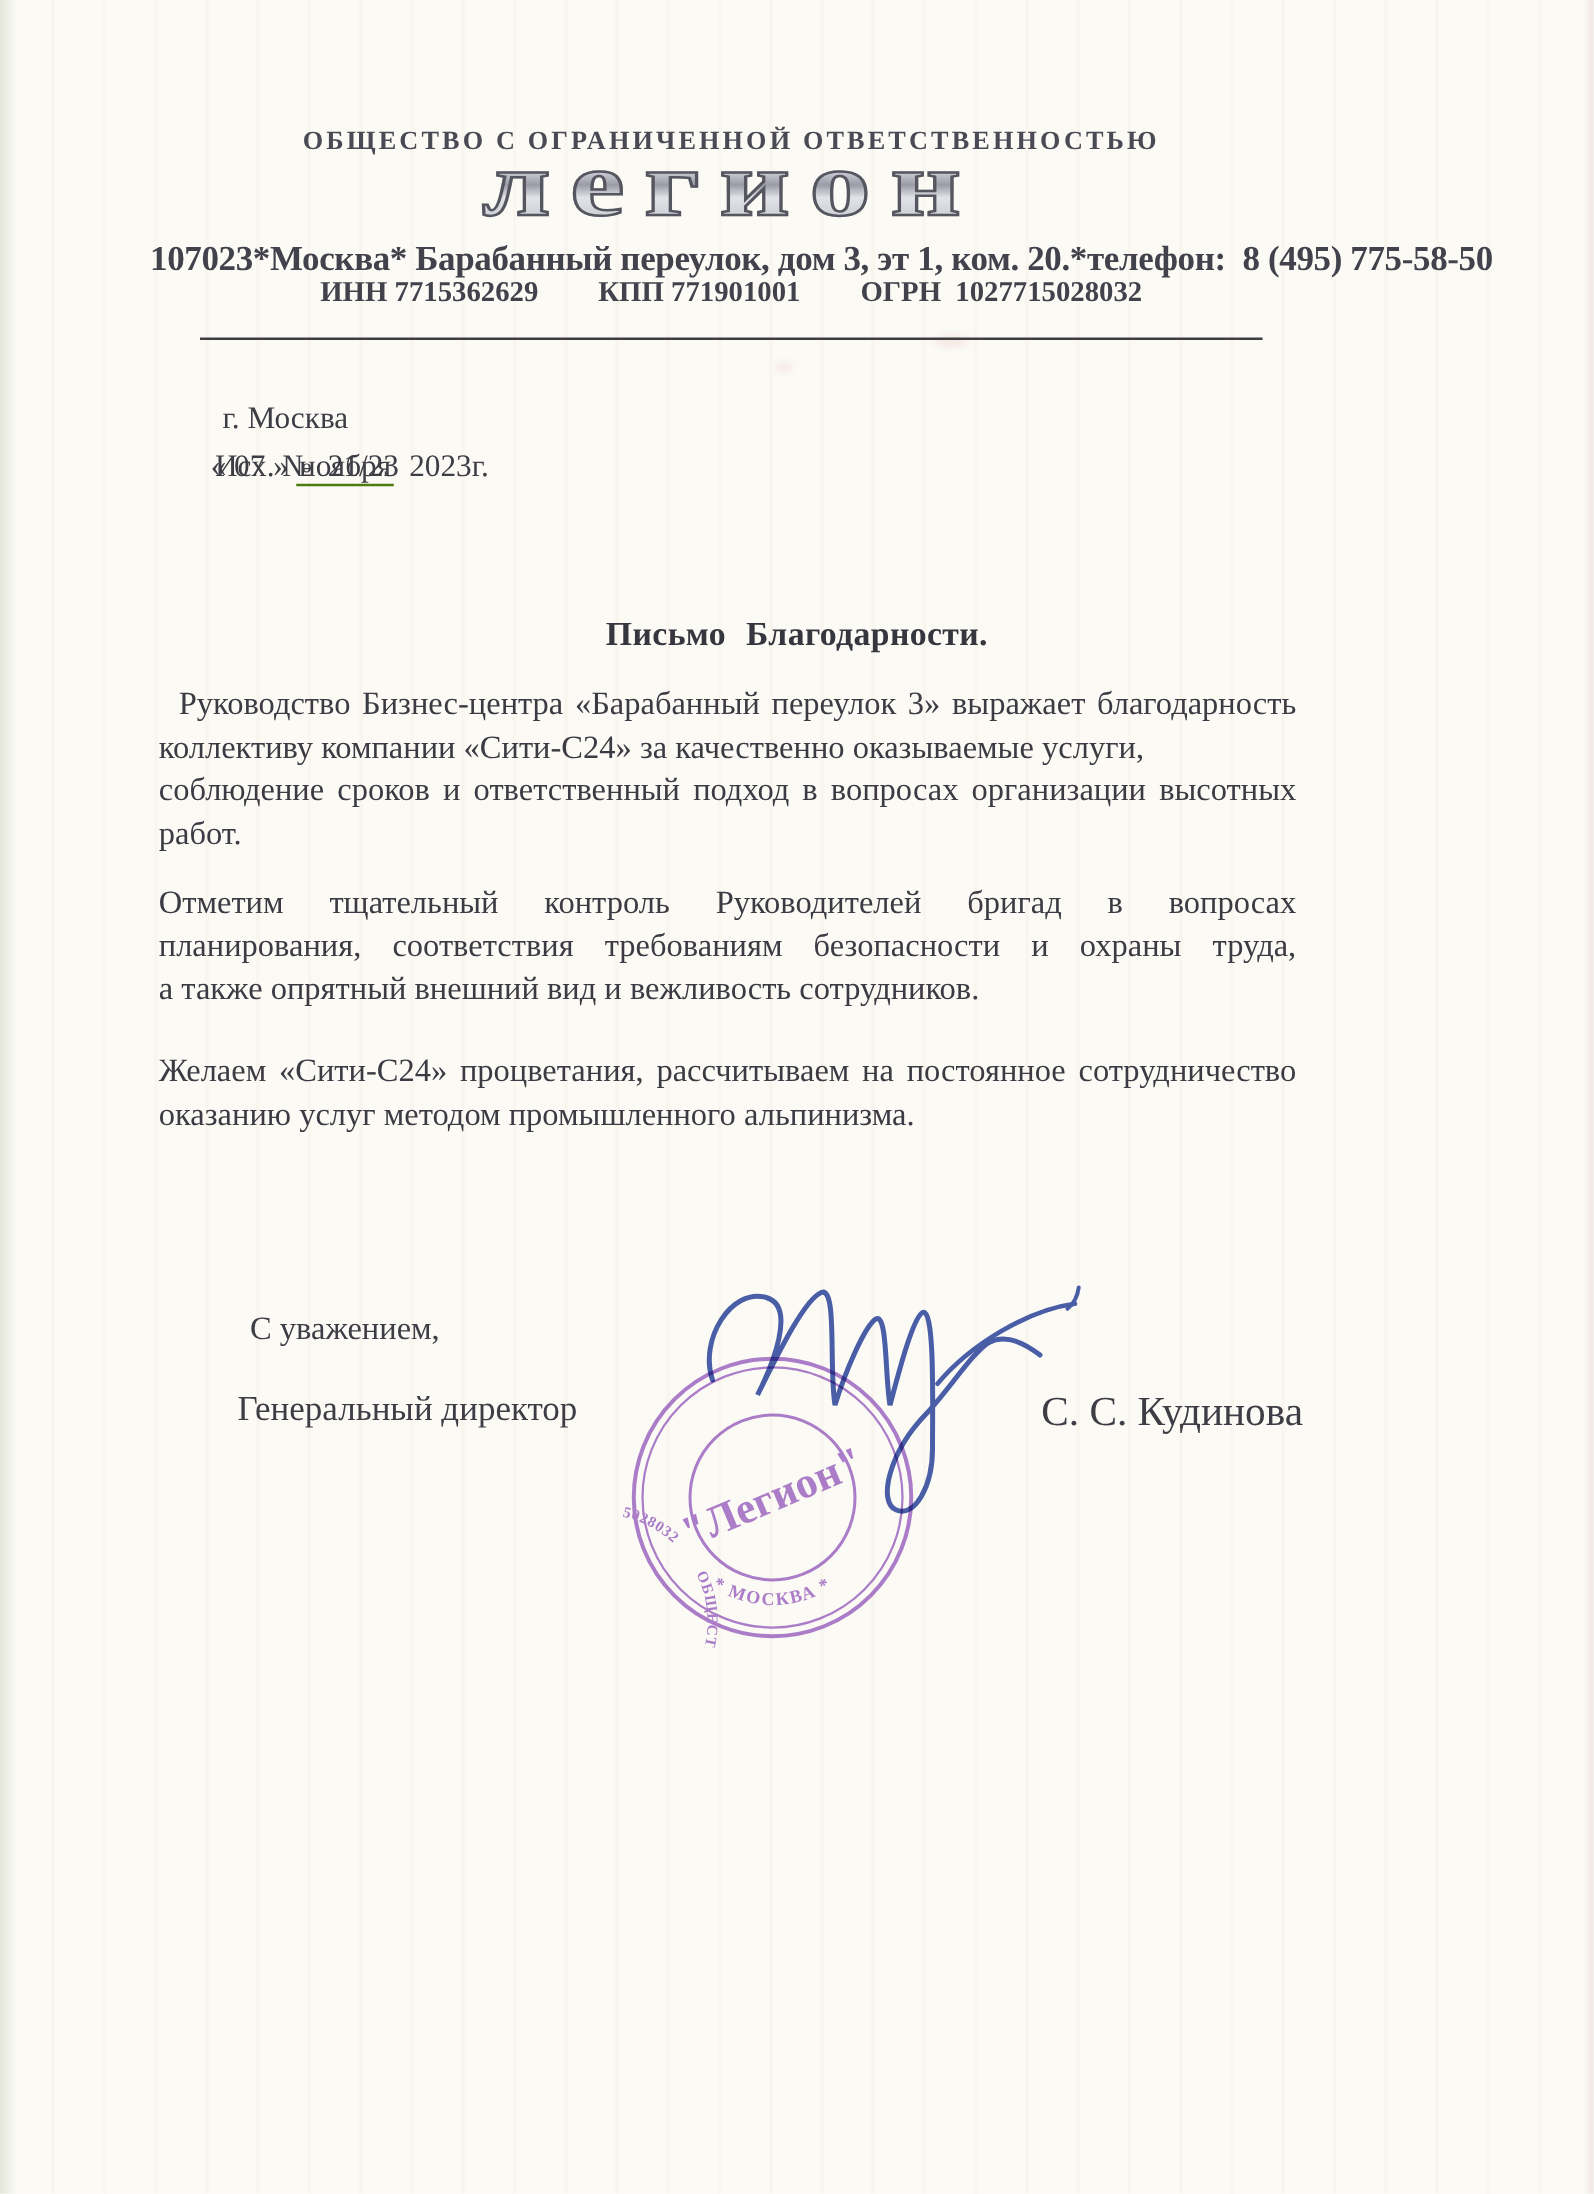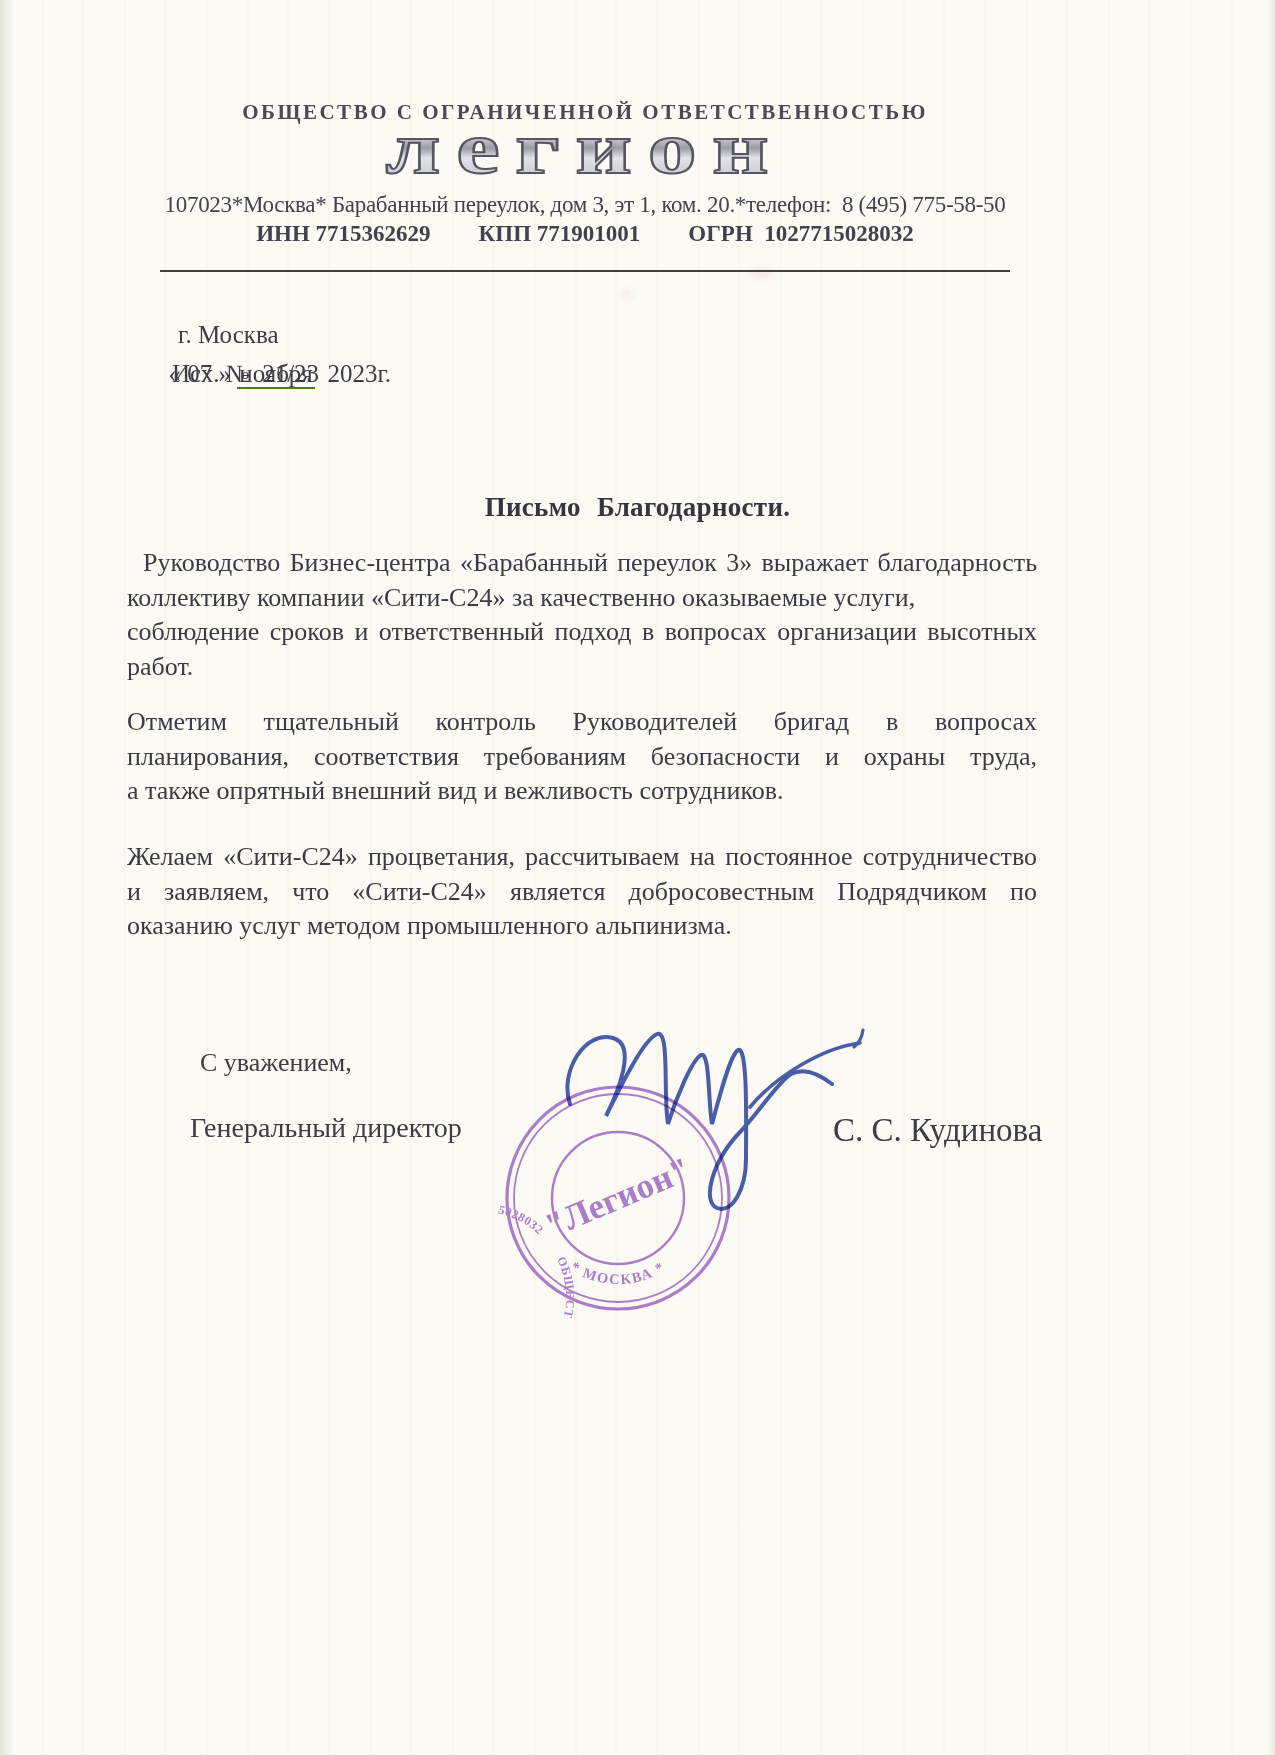--- a/index.html
+++ b/index.html
@@ -27,21 +27,21 @@
   .logo{
     position:absolute;top:106px;left:170px;width:830px;text-align:center;
     font-size:74px;line-height:84px;font-weight:bold;letter-spacing:12px;
     transform:scaleX(1.32);transform-origin:50% 50%;
     background:linear-gradient(180deg,#f4f4f7 0%,#c9cad2 38%,#9a9ba6 50%,#e2e3e8 62%,#b9bac3 100%);
     -webkit-background-clip:text;background-clip:text;color:transparent;
     -webkit-text-stroke:2px #565660;
   }
   .addr-line{
     position:absolute;top:192px;left:120px;width:930px;text-align:center;
-    font-weight:normal;font-size:23px;letter-spacing:-0.3px;color:#42424c;white-space:pre;
+    font-weight:bold;font-size:28px;letter-spacing:-0.3px;color:#42424c;white-space:pre;
   }
   .reg-line{
     position:absolute;top:221px;left:120px;width:930px;text-align:center;
     font-weight:bold;font-size:23px;color:#42424c;
   }
   .reg-line span{margin:0 24px;white-space:pre;}
   .head-rule{position:absolute;top:270px;left:160px;width:850px;height:2px;background:#3d3d42;}
 
   
   .city{position:absolute;top:305px;left:178px;font-size:25px;margin-top:16px;}
@@ -102,21 +102,20 @@
     <div class="line just">соблюдение сроков и ответственный подход в вопросах организации высотных</div>
     <div class="line">работ.</div>
   </div>
 <div class="para p2">
     <div class="line just">Отметим тщательный контроль Руководителей бригад в вопросах</div>
     <div class="line just">планирования, соответствия требованиям безопасности и охраны труда,</div>
     <div class="line">а также опрятный внешний вид и вежливость сотрудников.</div>
   </div>
 <div class="para p3">
     <div class="line just">Желаем «Сити-С24» процветания, рассчитываем на постоянное сотрудничество</div>
-    <div class="line just">и заявляем, что «Сити-С24» является добросовестным Подрядчиком по</div>
     <div class="line">оказанию услуг методом промышленного альпинизма.</div>
   </div>
 
 <div class="salutation">С уважением,</div>
 <div class="position">Генеральный директор</div>
 <div class="signer">С. С. Кудинова</div>
 
 <svg class="stamp" viewBox="0 0 240 240" style="color: rgb(156, 99, 198);">
   <circle cx="120" cy="120" r="111" fill="none" stroke="currentColor" stroke-width="3.2"></circle>
   <circle cx="120" cy="120" r="104" fill="none" stroke="currentColor" stroke-width="1.8"></circle>

